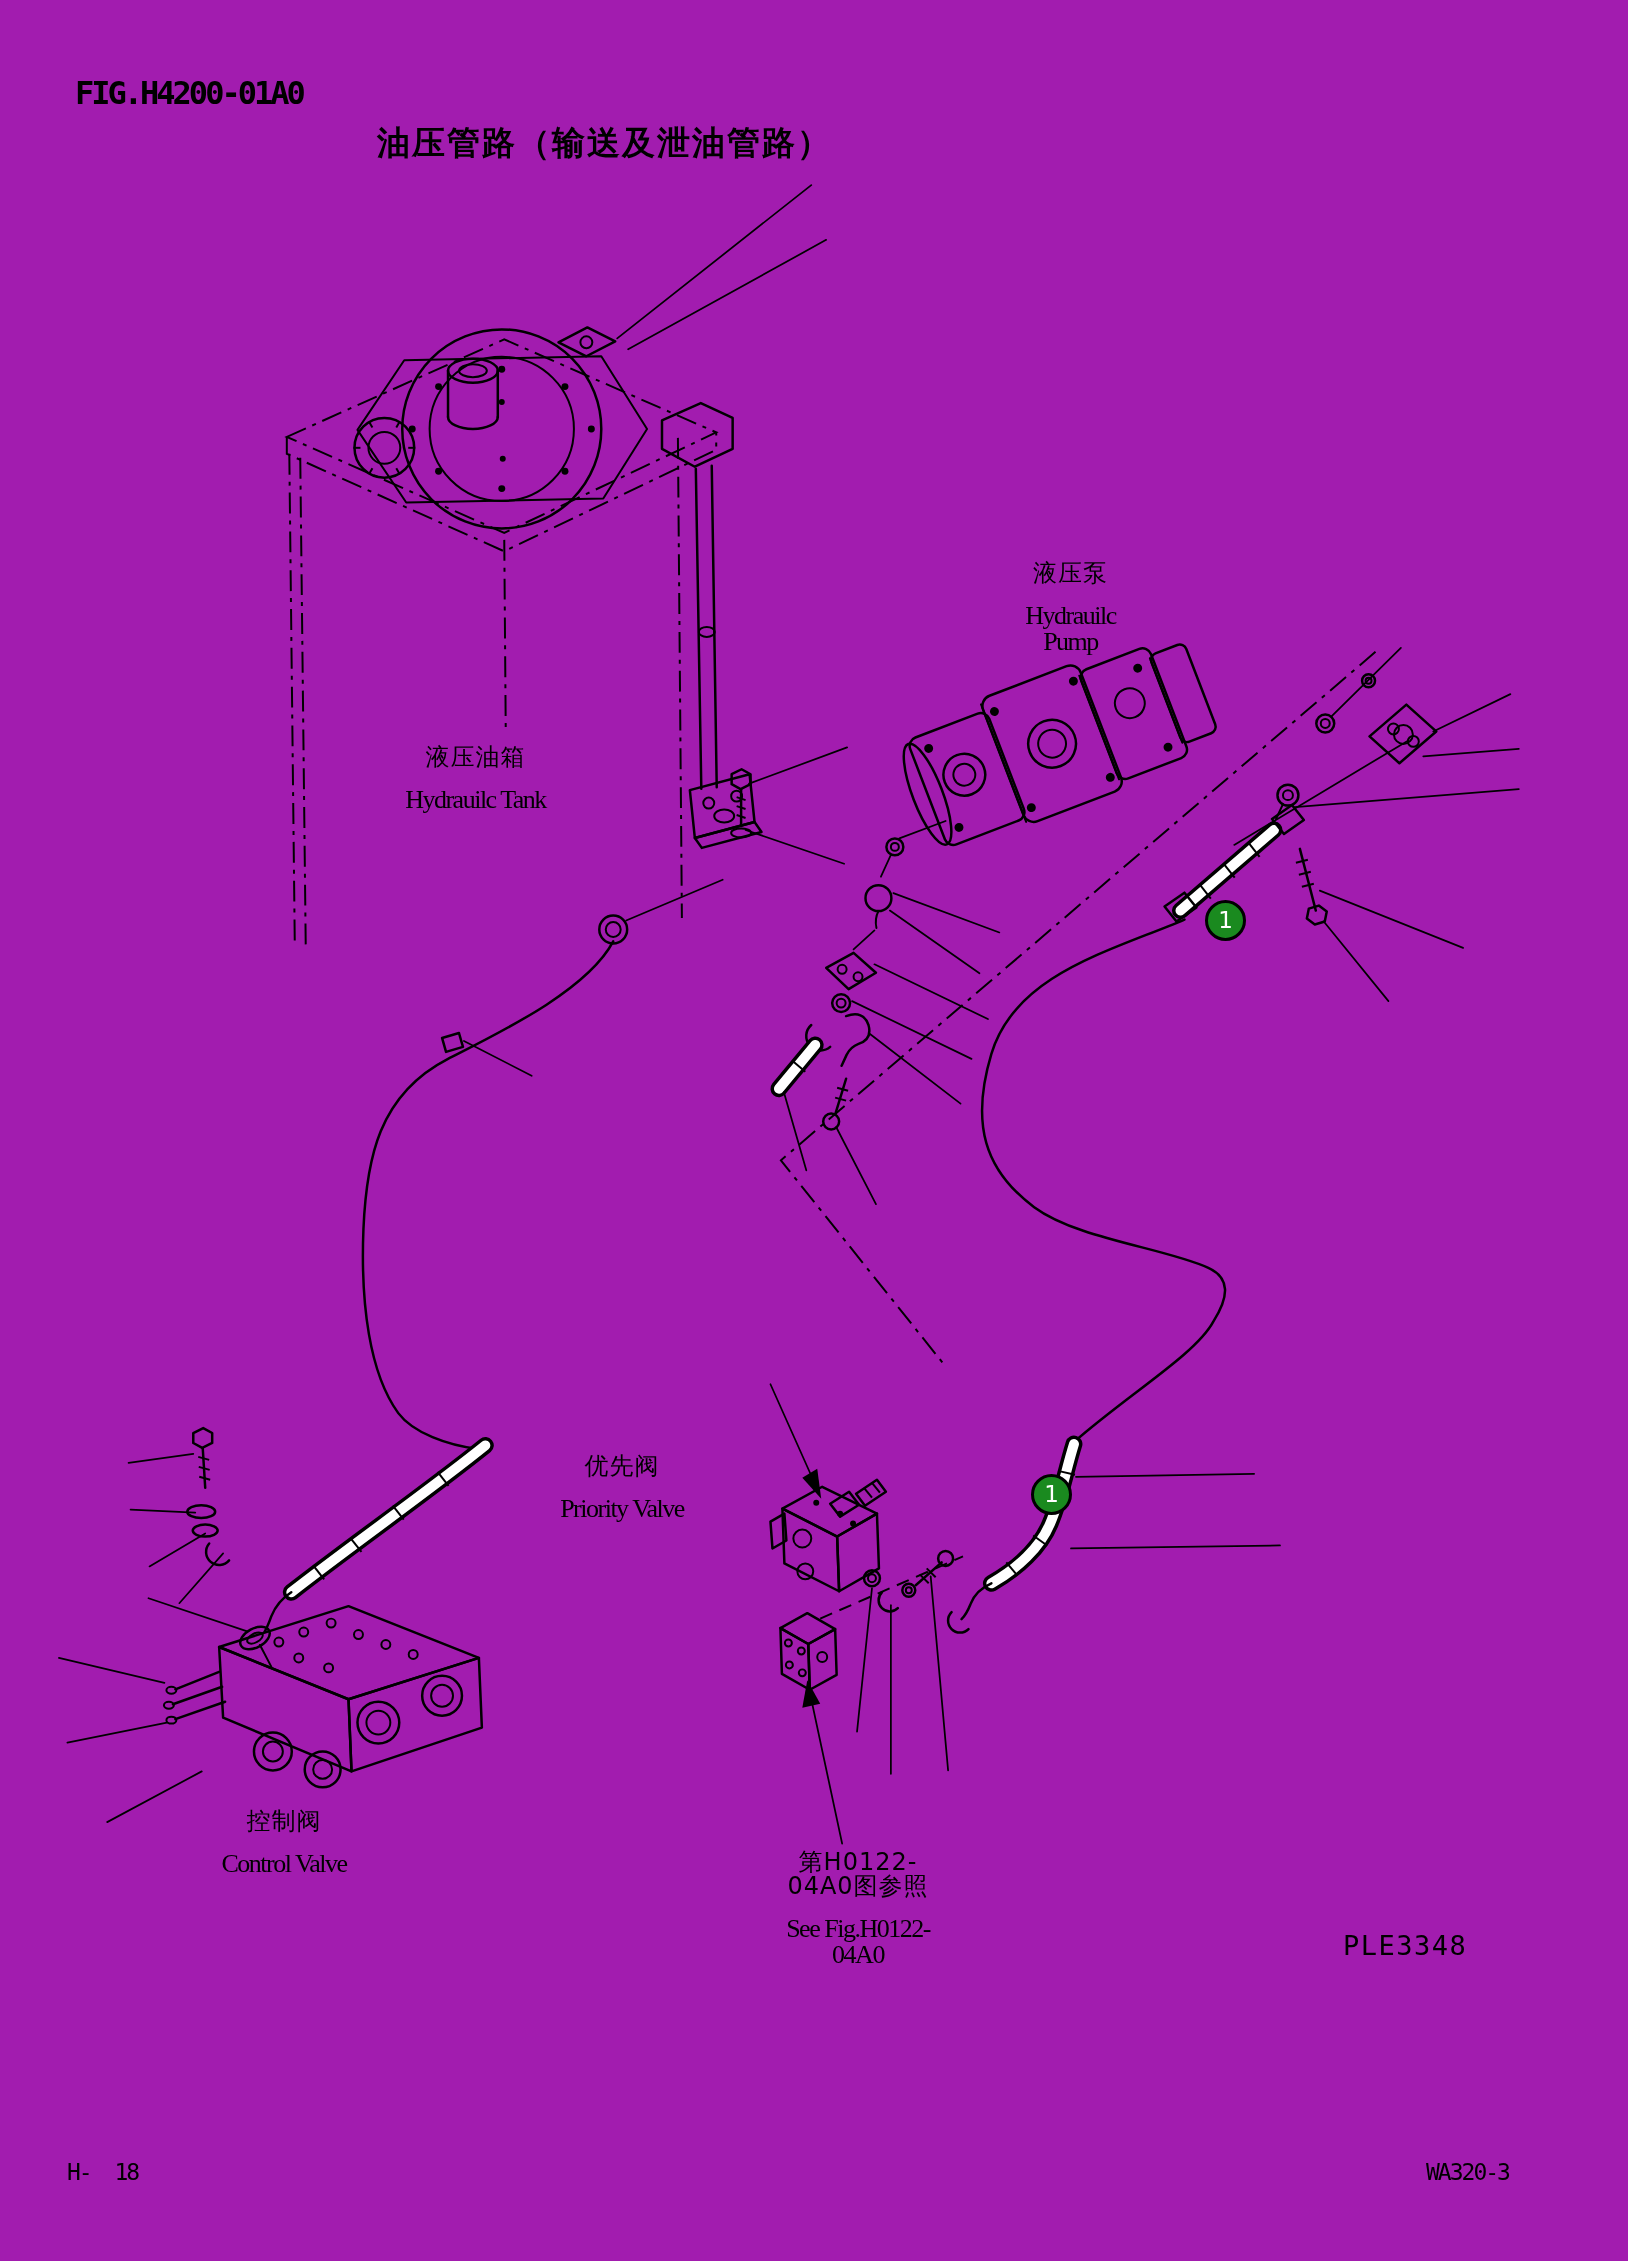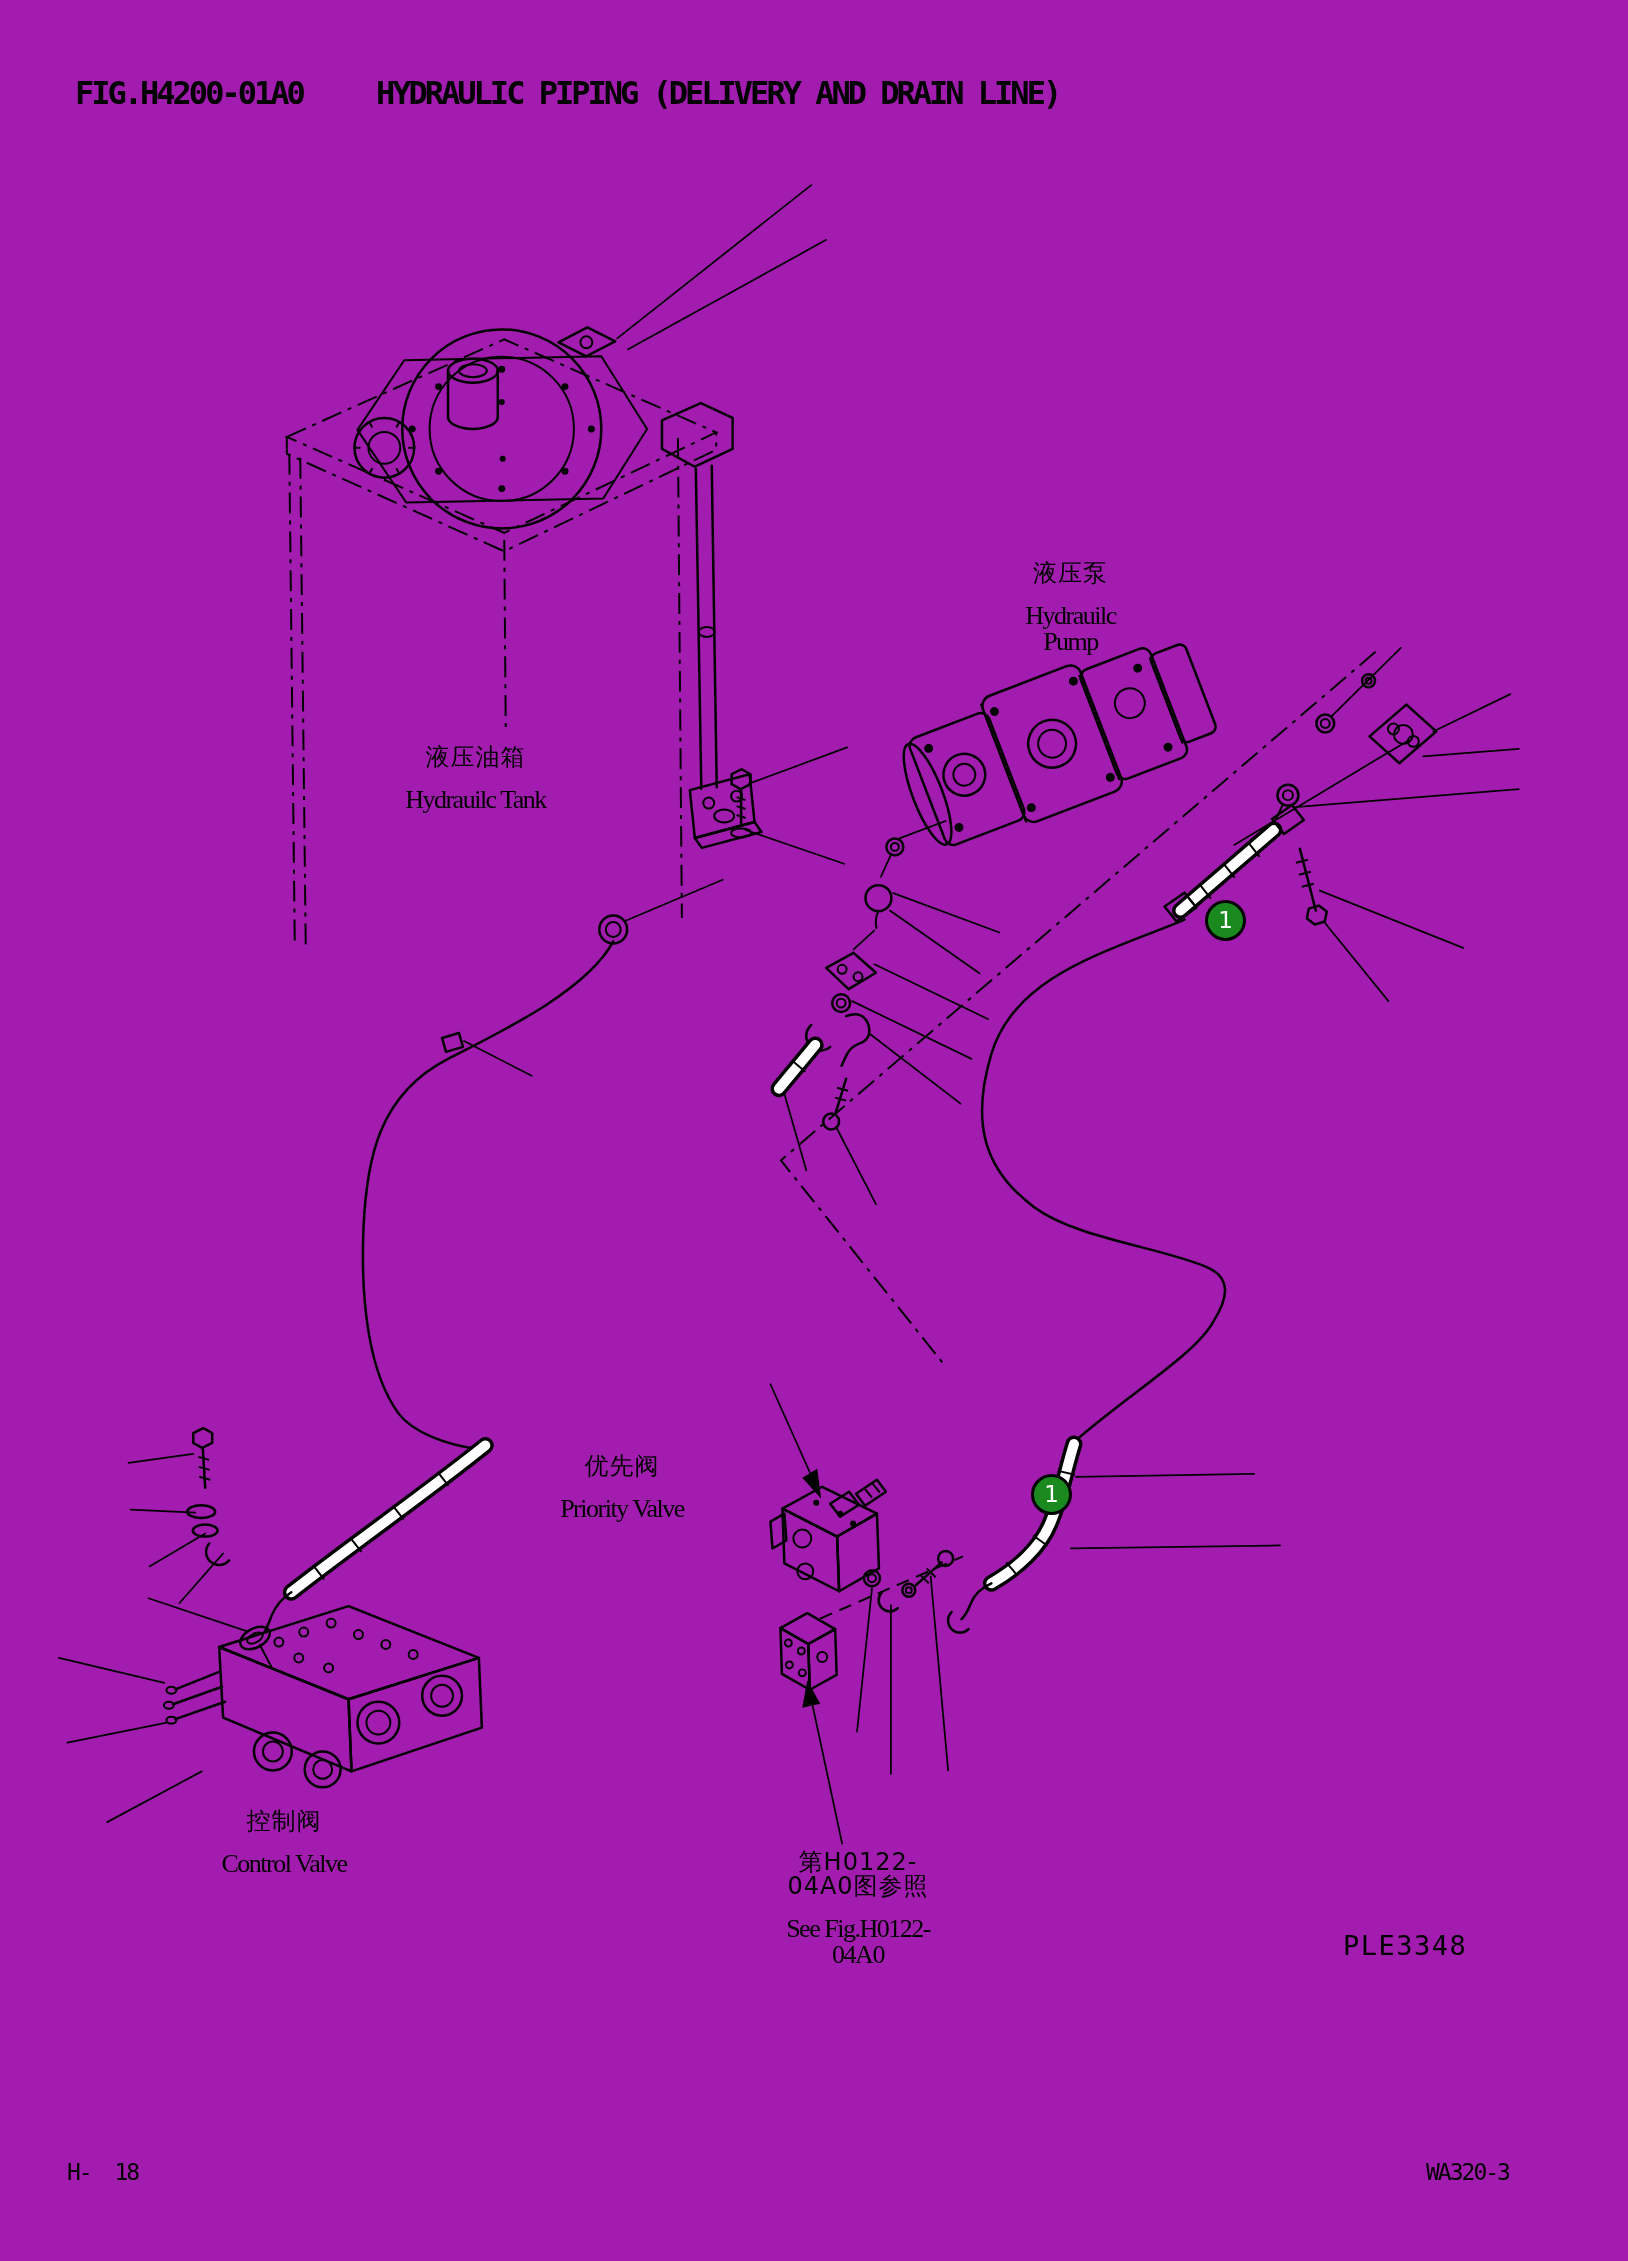--- a/index.html
+++ b/index.html
@@ -318,21 +318,21 @@
 
     <g>
       <line class="leader" x1="1548" y1="2782" x2="1640" y2="2988" stroke-width="4.5"></line>
       <polygon class="fillb" points="1650,3012 1612,2970 1642,2952"></polygon>
       <line class="leader" x1="1692" y1="3705" x2="1630" y2="3415" stroke-width="4.5"></line>
       <polygon class="fillb" points="1622,3377 1612,3432 1648,3424"></polygon>
     </g>
   </svg>
 
   <div class="abs hdr" style="left:75px;top:74px;">FIG.H4200-01A0</div>
-  <div class="abs hdr" style="left:376px;top:74px;">HYDRAULIC PIPING (DELIVERY AND DRAIN LINE)</div>
+  <div class="abs hdr-zh" style="left:377px;top:121px;">油压管路（输送及泄油管路）</div>
 
   <div class="dlabel" style="left:996px;top:561px;width:149px;">
     <div class="zh">液压泵</div>
     <div class="en">Hydrauilc Pump</div>
   </div>
 
   <div class="dlabel" style="left:401px;top:745px;width:149px;">
     <div class="zh">液压油箱</div>
     <div class="en">Hydrauilc Tank</div>
   </div>

